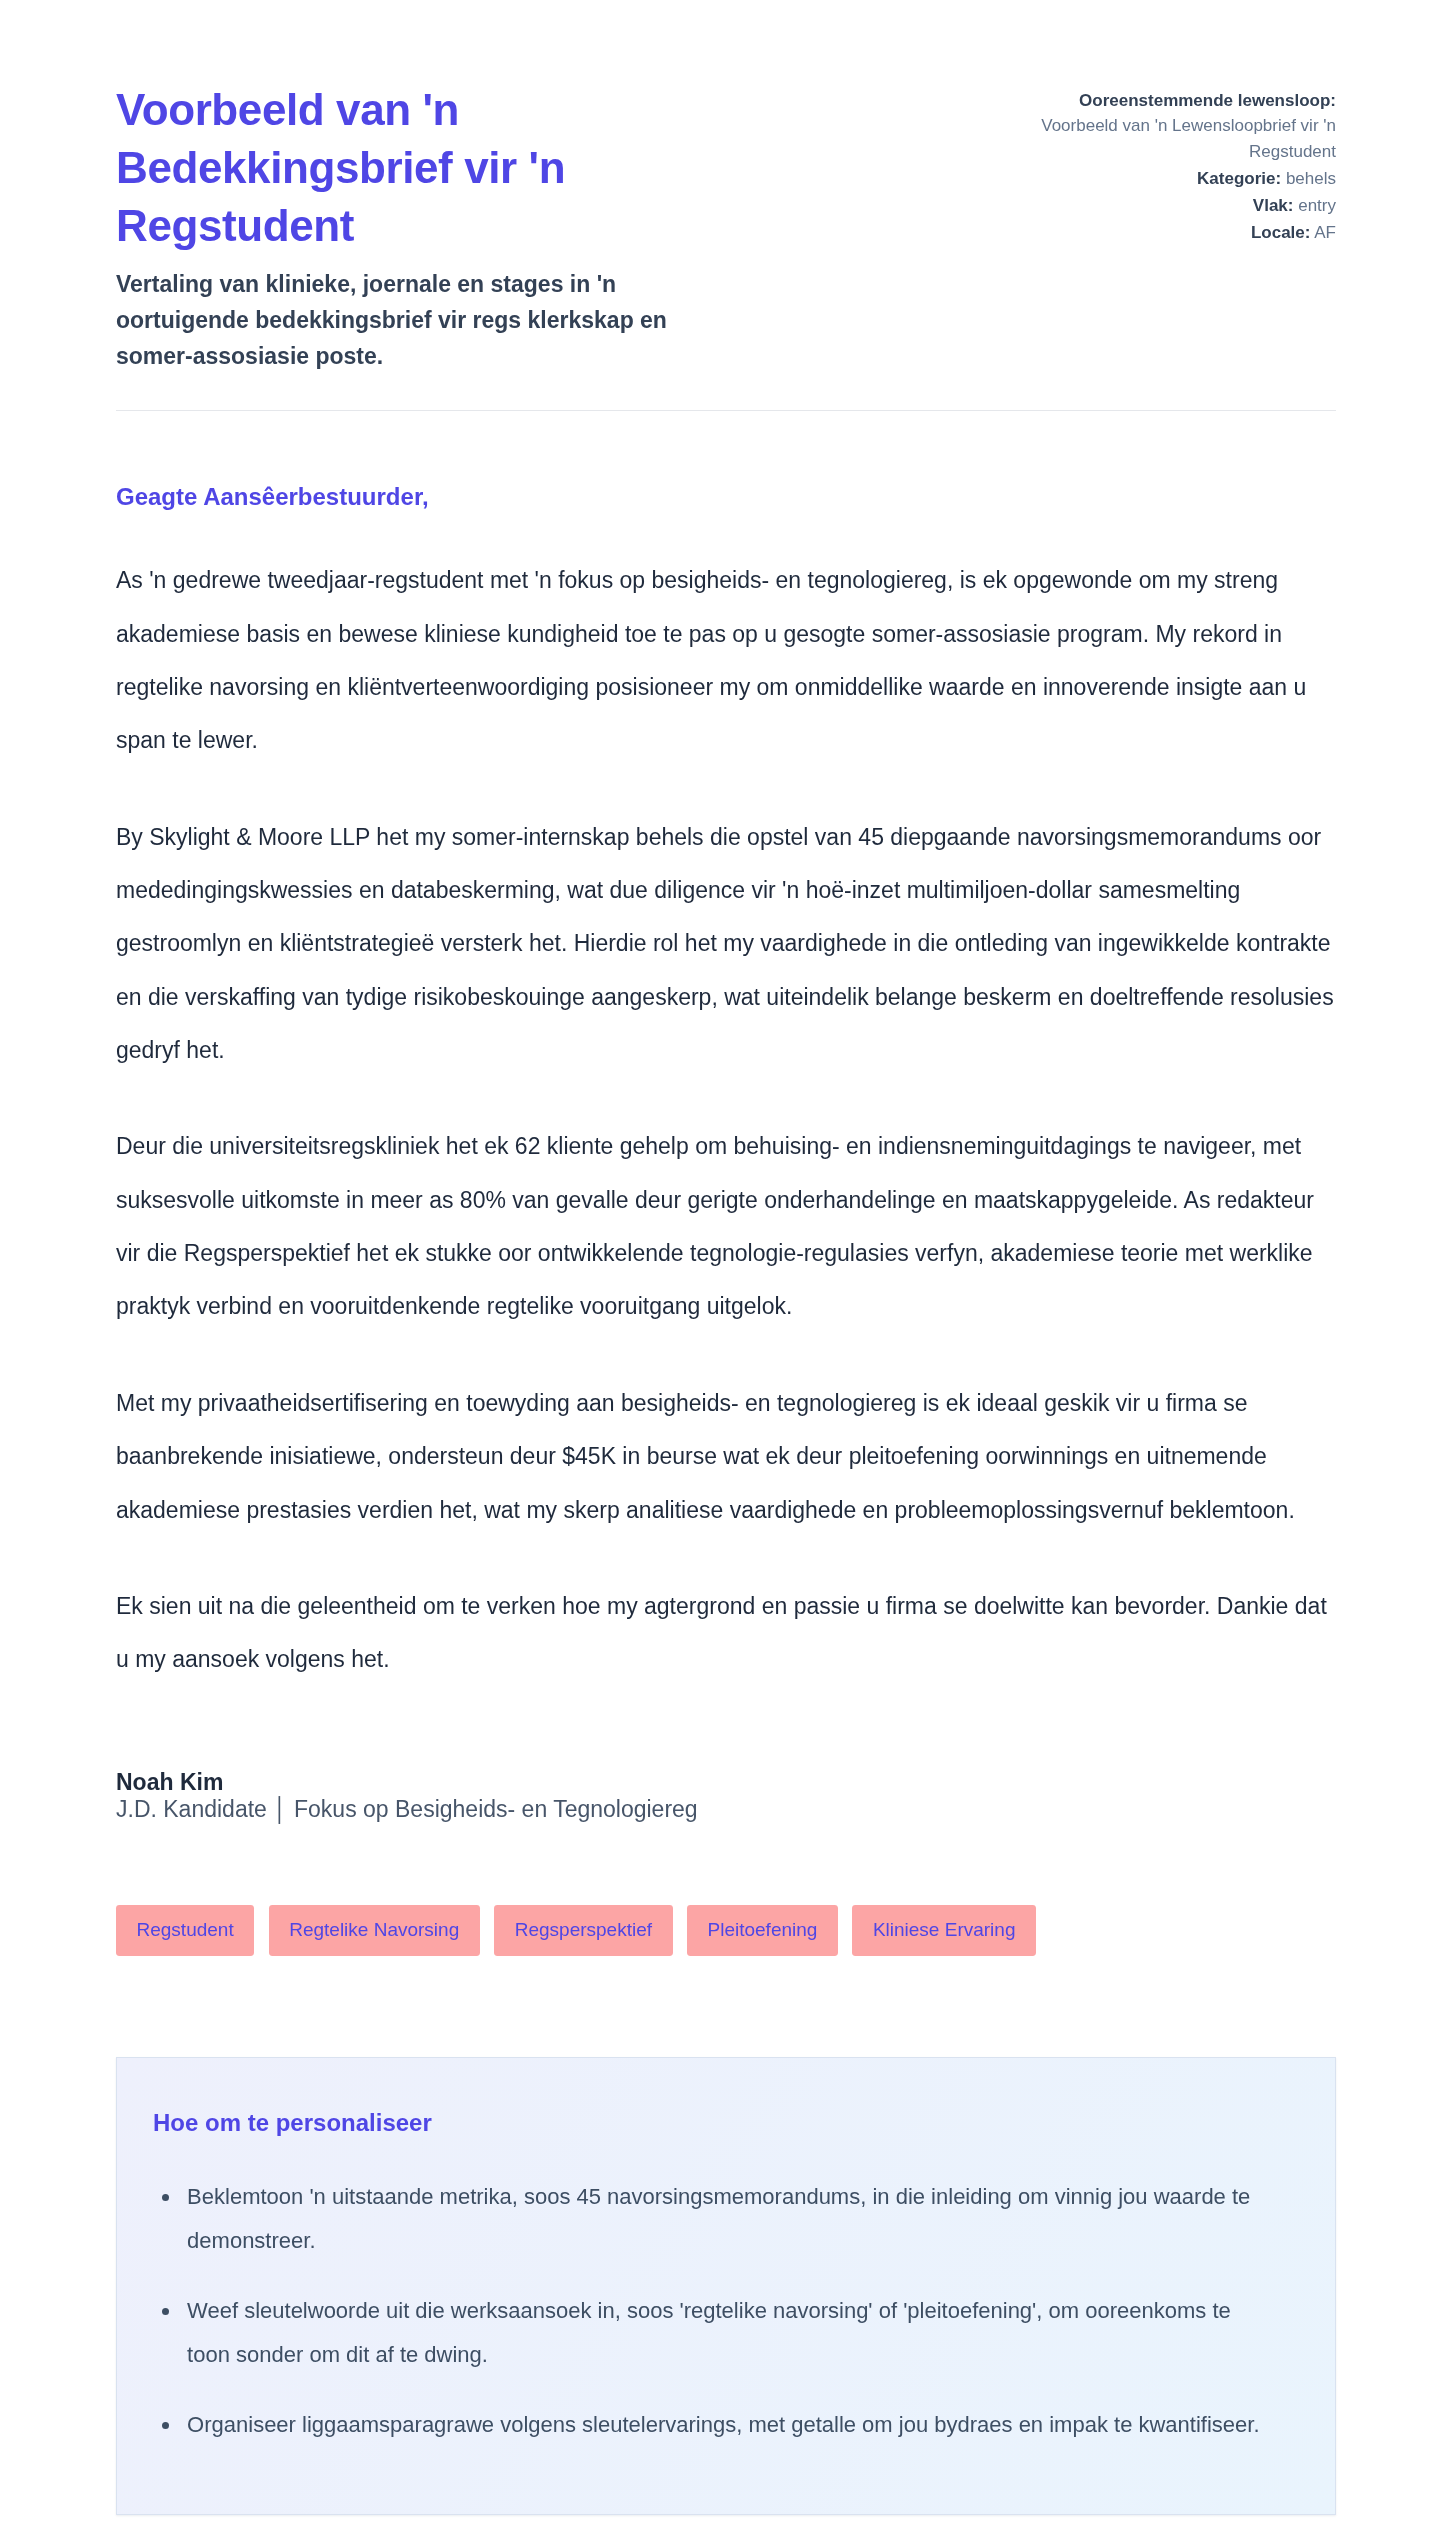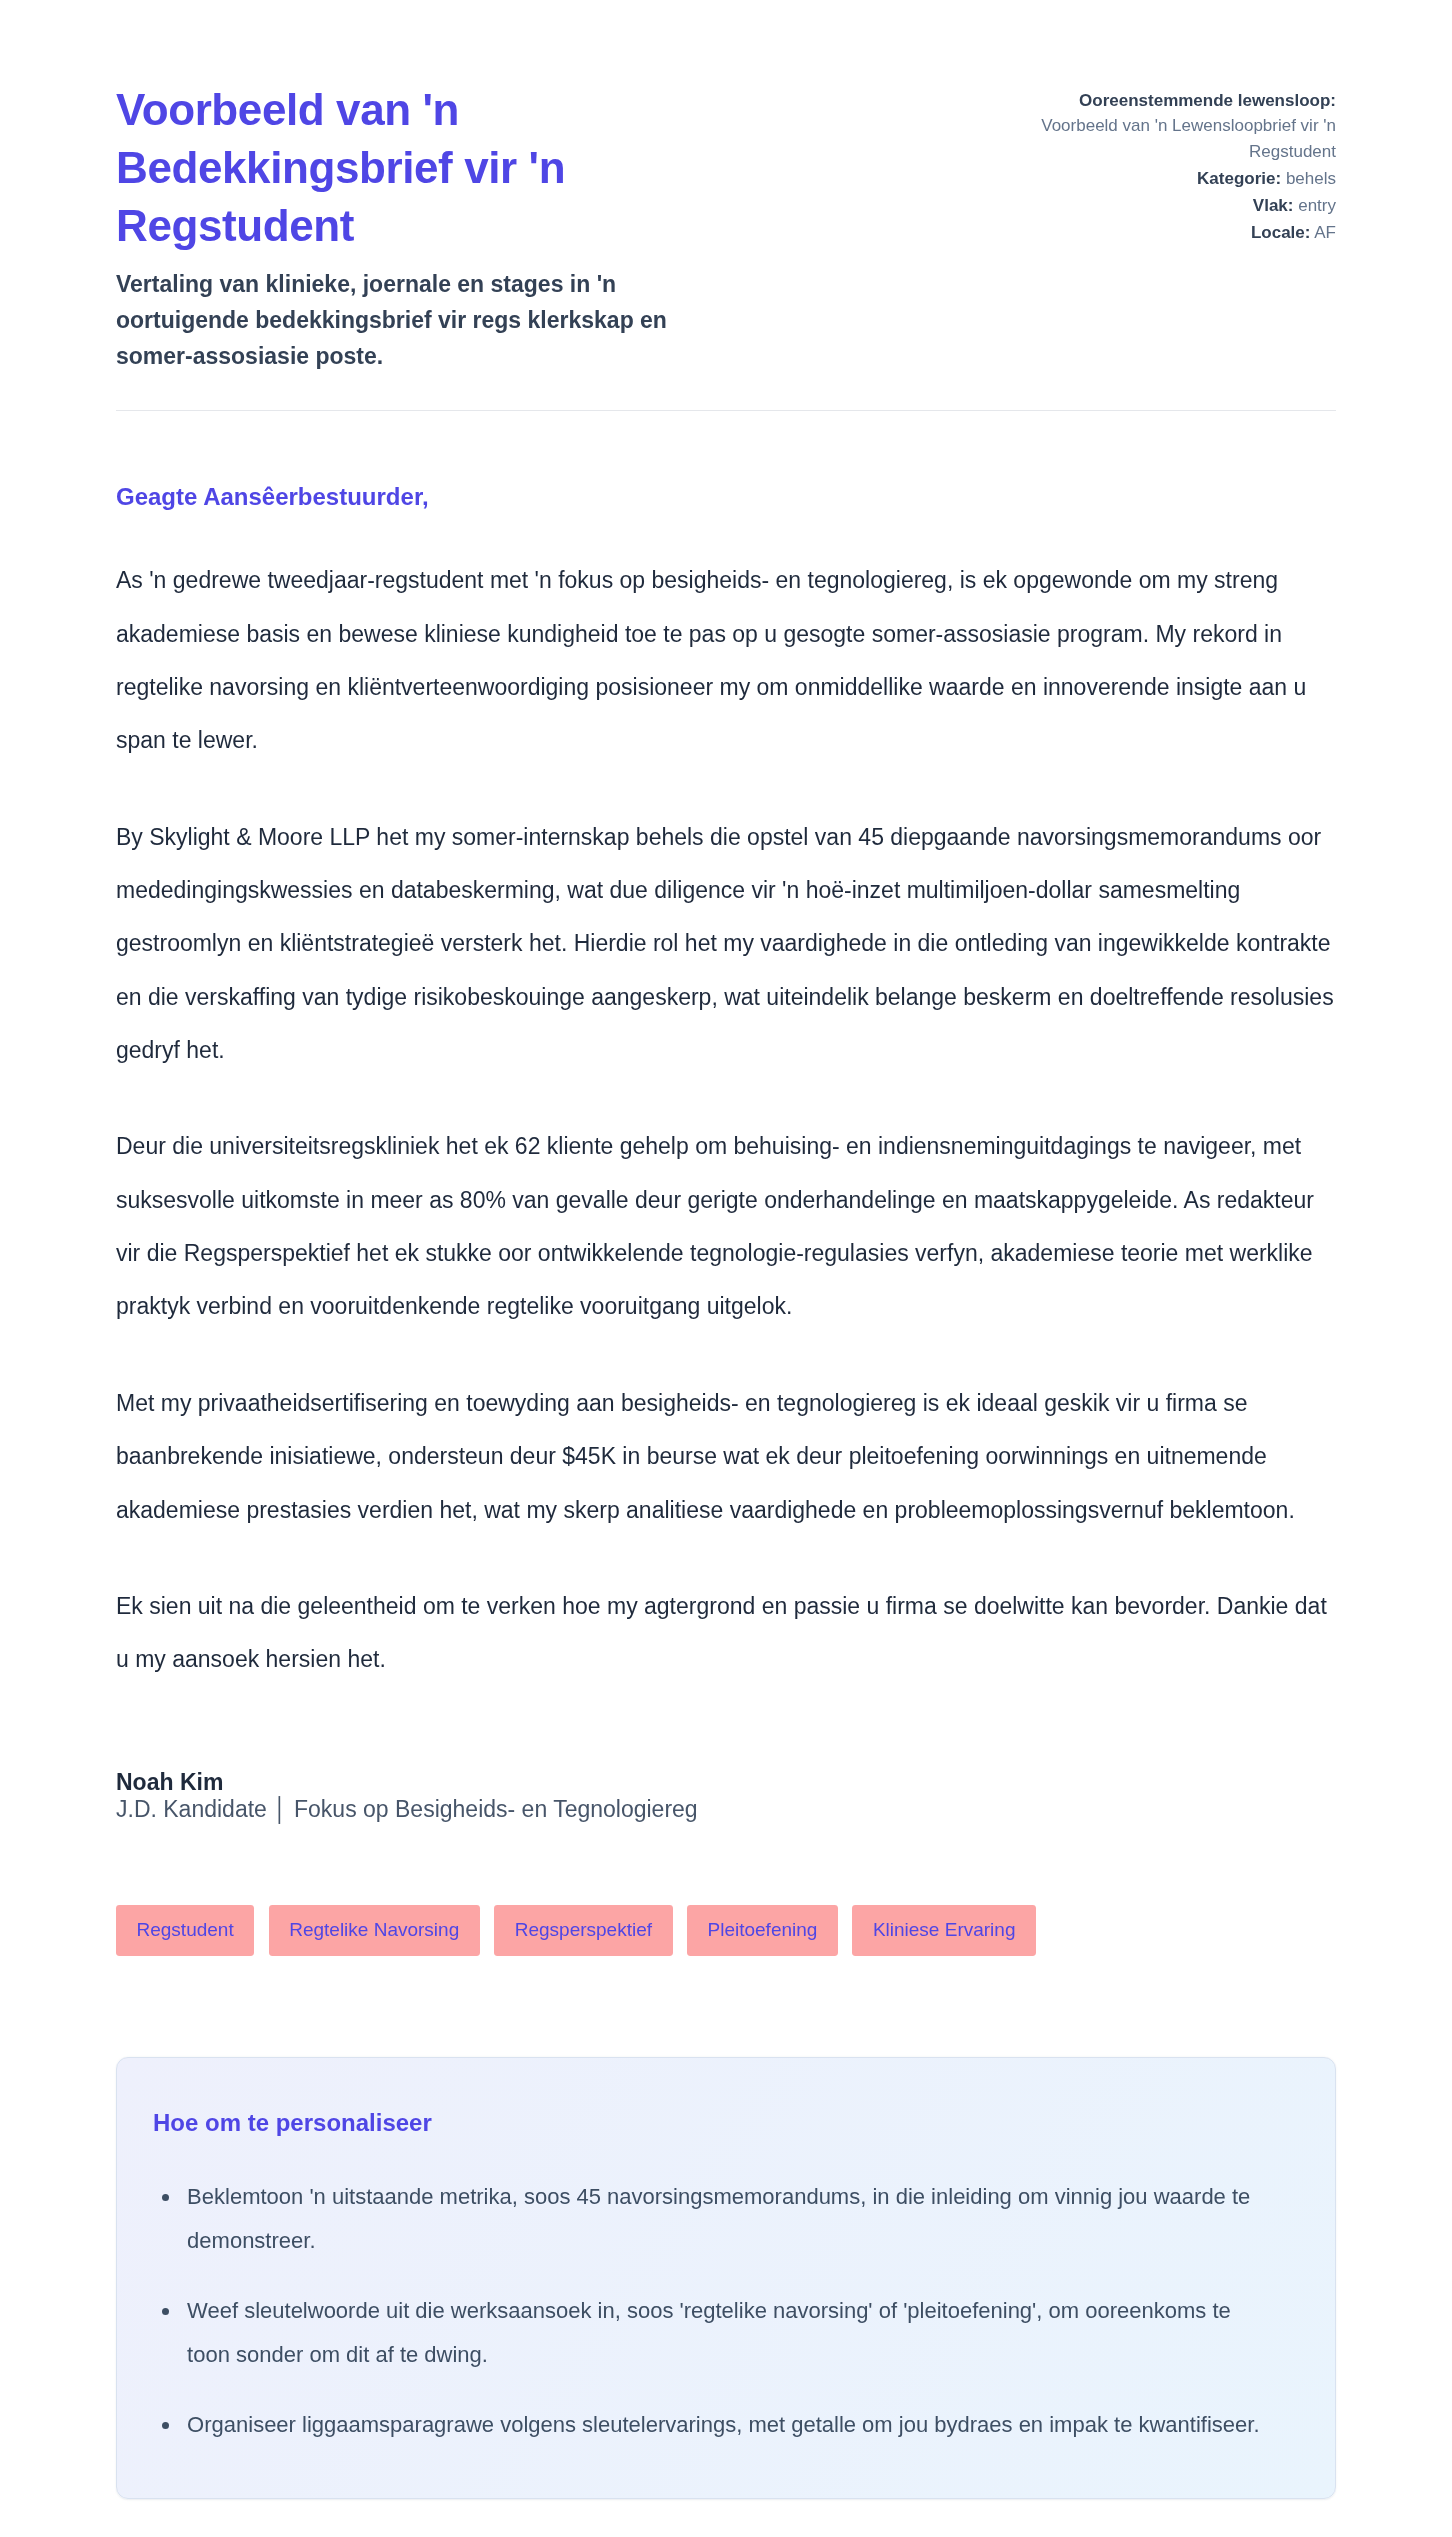--- a/index.html
+++ b/index.html
@@ -89,22 +89,22 @@
     padding: 14.5px 20.5px;
     border-radius: 3.4px;
     white-space: nowrap;
     cursor: pointer;
   }
   
   .tips-box {
     margin-top: 101px;
     background: linear-gradient(125deg, #eef0fc 0%, #e9f4fd 100%);
     border: 0.9px solid #d9e2f0;
-    border-radius: 12px;
-    padding: 51px 41px 51px 36px;
+    border-radius: 0;
+    padding: 51px 41px 67px 36px;
     box-shadow: 0 0.9px 1.7px rgba(100,116,139,0.12);
   }
   .tips-title {
     font-size: 24px;
     font-weight: 700;
     color: #4f46e5;
   }
   .tips-list {
     margin-top: 38px;
     padding-left: 29px;
@@ -151,21 +151,21 @@
   </div>
 
   <hr class="divider">
 
   <div>
     <div class="greeting">Geagte Aansêerbestuurder,</div>
     <p class="body-paragraph">As 'n gedrewe tweedjaar-regstudent met 'n fokus op besigheids- en tegnologiereg, is ek opgewonde om my streng akademiese basis en bewese kliniese kundigheid toe te pas op u gesogte somer-assosiasie program. My rekord in regtelike navorsing en kliëntverteenwoordiging posisioneer my om onmiddellike waarde en innoverende insigte aan u span te lewer.</p>
     <p class="body-paragraph">By Skylight &amp; Moore LLP het my somer-internskap behels die opstel van 45 diepgaande navorsingsmemorandums oor mededingingskwessies en databeskerming, wat due diligence vir 'n hoë-inzet multimiljoen-dollar samesmelting gestroomlyn en kliëntstrategieë versterk het. Hierdie rol het my vaardighede in die ontleding van ingewikkelde kontrakte en die verskaffing van tydige risikobeskouinge aangeskerp, wat uiteindelik belange beskerm en doeltreffende resolusies gedryf het.</p>
     <p class="body-paragraph">Deur die universiteitsregskliniek het ek 62 kliente gehelp om behuising- en indiensneminguitdagings te navigeer, met suksesvolle uitkomste in meer as 80% van gevalle deur gerigte onderhandelinge en maatskappygeleide. As redakteur vir die Regsperspektief het ek stukke oor ontwikkelende tegnologie-regulasies verfyn, akademiese teorie met werklike praktyk verbind en vooruitdenkende regtelike vooruitgang uitgelok.</p>
     <p class="body-paragraph">Met my privaatheidsertifisering en toewyding aan besigheids- en tegnologiereg is ek ideaal geskik vir u firma se baanbrekende inisiatiewe, ondersteun deur $45K in beurse wat ek deur pleitoefening oorwinnings en uitnemende akademiese prestasies verdien het, wat my skerp analitiese vaardighede en probleemoplossingsvernuf beklemtoon.</p>
-    <p class="body-paragraph">Ek sien uit na die geleentheid om te verken hoe my agtergrond en passie u firma se doelwitte kan bevorder. Dankie dat u my aansoek hersien het.</p>
+    <p class="body-paragraph">Ek sien uit na die geleentheid om te verken hoe my agtergrond en passie u firma se doelwitte kan bevorder. Dankie dat u my aansoek volgens het.</p>
     <div class="signature-name">Noah Kim</div>
     <div class="signature-role">J.D. Kandidate │ Fokus op Besigheids- en Tegnologiereg</div>
   </div>
 
   <div class="tags">
     <span class="tag">Regstudent</span>
     <span class="tag">Regtelike Navorsing</span>
     <span class="tag">Regsperspektief</span>
     <span class="tag">Pleitoefening</span>
     <span class="tag">Kliniese Ervaring</span>

